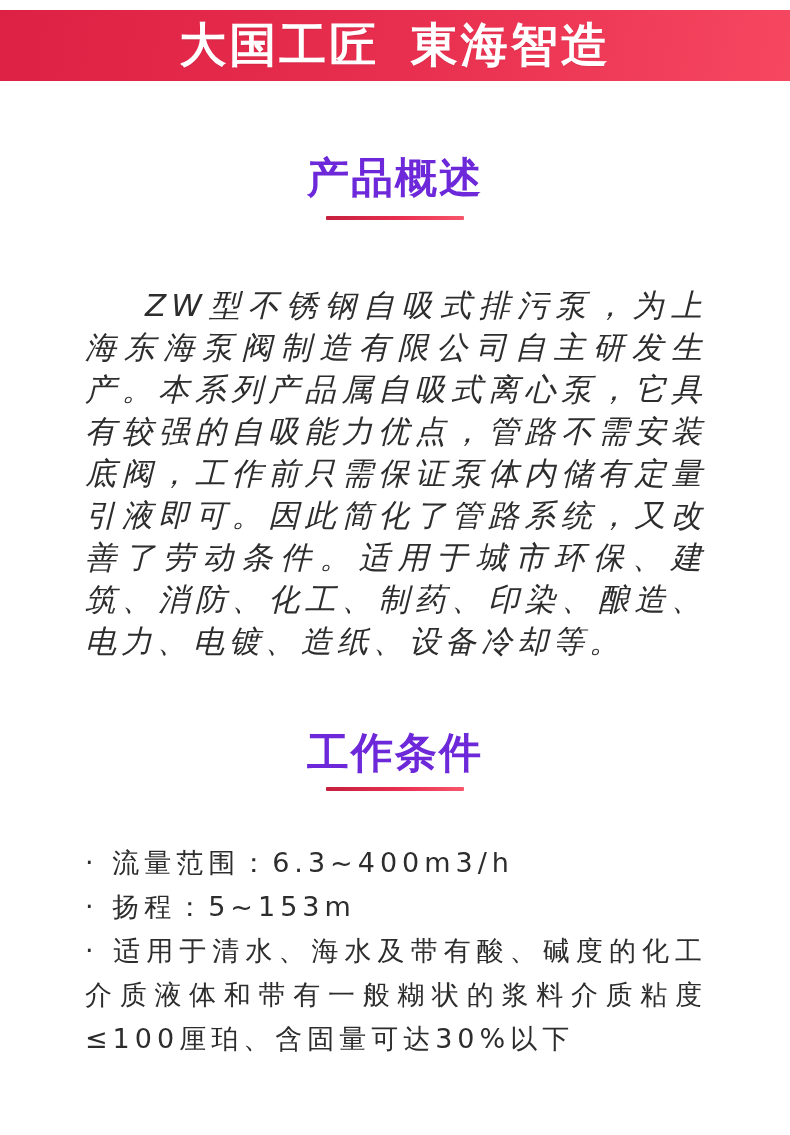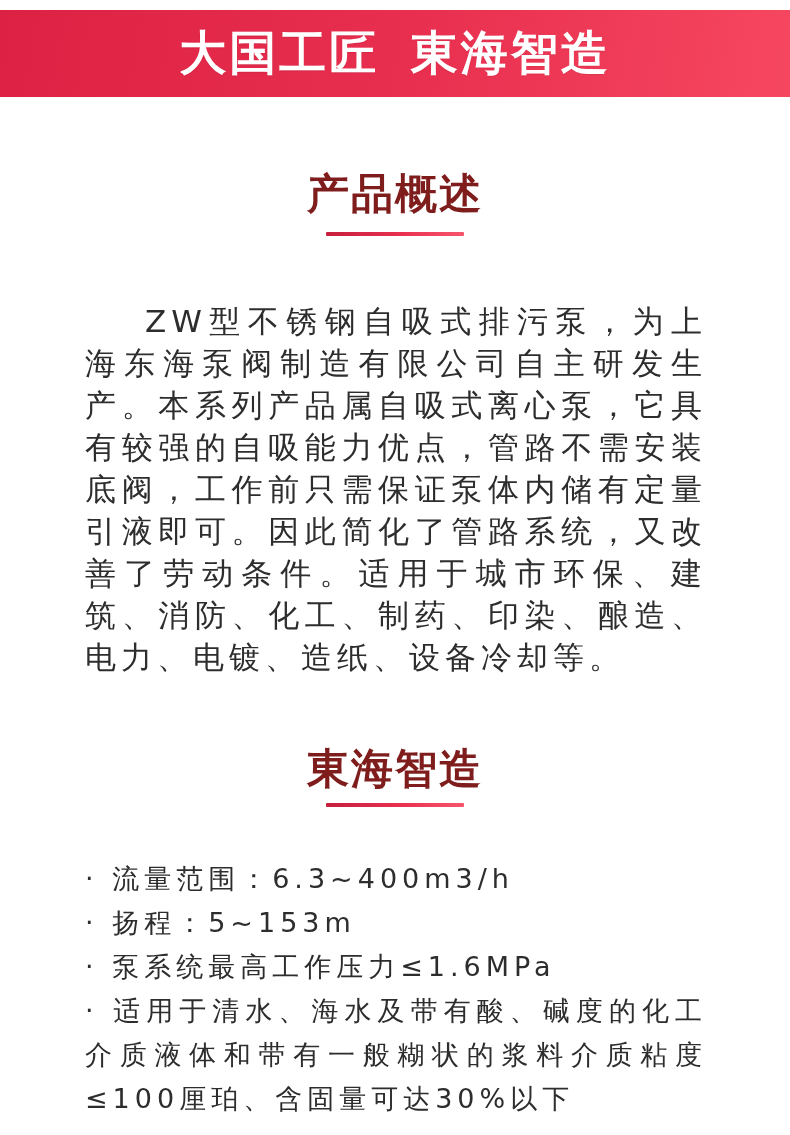--- a/index.html
+++ b/index.html
@@ -6,61 +6,62 @@
   html, body { background: #ffffff; }
   body {
     width: 790px;
     height: 1135px;
     overflow: hidden;
     font-family: "DejaVu Sans", "Liberation Sans", sans-serif;
     position: relative;
   }
   .banner {
     margin-top: 10px;
-    height: 87px;
+    height: 71px;
     background: linear-gradient(100deg, #dd2144 0%, #e93050 55%, #f64760 100%);
     display: flex;
     align-items: center;
     justify-content: center;
   }
   .banner-text {
     color: #ffffff;
     font-size: 47px;
     font-weight: bold;
     letter-spacing: 3px;
     word-spacing: 12px;
     white-space: nowrap;
     text-shadow: 0 1px 1px rgba(0,0,0,0.08);
   }
   .section-title {
     margin-top: 73px;
     text-align: center;
     font-size: 42px;
     line-height: 48px;
     font-weight: bold;
-    color: #7f1d1d;
+    color: #6d28d9;
     letter-spacing: 2px;
   }
   .section-title.conditions { margin-top: 67px; }
   .title-underline {
     width: 138px;
     height: 4px;
     margin: 14px auto 0 auto;
     background: linear-gradient(90deg, #c51f3d 0%, #e93050 55%, #f7566c 100%);
     border-radius: 1px;
   }
   .title-underline.second { margin-top: 10px; }
   .overview-paragraph {
     margin: 64px 83px 0 85px;
     font-size: 31px;
     line-height: 42px;
     letter-spacing: 5px;
     color: #2d2d2d;
     text-align: justify;
     text-indent: 60px;
+    font-style: italic;
   }
   .bullet-list {
     margin: 50px 83px 0 85px;
   }
   .bullet-item {
     font-size: 27px;
     line-height: 44px;
     letter-spacing: 5px;
     color: #2d2d2d;
     text-align: justify;
@@ -74,30 +75,27 @@
   <div class="banner-text">大国工匠 東海智造</div>
 </header>
 
 <section>
   <h2 class="section-title">产品概述</h2>
   <div class="title-underline"></div>
   <p class="overview-paragraph">ZW型不锈钢自吸式排污泵，为上海东海泵阀制造有限公司自主研发生产。本系列产品属自吸式离心泵，它具有较强的自吸能力优点，管路不需安装底阀，工作前只需保证泵体内储有定量引液即可。因此简化了管路系统，又改善了劳动条件。适用于城市环保、建筑、消防、化工、制药、印染、酿造、电力、电镀、造纸、设备冷却等。</p>
 </section>
 
 <section>
-  <h2 class="section-title conditions">東海智造</h2>
+  <h2 class="section-title conditions">工作条件</h2>
   <div class="title-underline second"></div>
 
   <div class="bullet-list">
     <p class="bullet-item">
       <span class="bullet-dot">· </span><span>流量范围：6.3~400m3/h</span>
     </p>
     <p class="bullet-item">
       <span class="bullet-dot">· </span><span>扬程：5~153m</span>
     </p>
     <p class="bullet-item">
-      <span class="bullet-dot">· </span><span>泵系统最高工作压力≤1.6MPa</span>
-    </p>
-    <p class="bullet-item">
       <span class="bullet-dot">· </span><span>适用于清水、海水及带有酸、碱度的化工介质液体和带有一般糊状的浆料介质粘度≤100厘珀、含固量可达30%以下</span>
     </p>
   </div>
 </section>
 
 </body></html>

